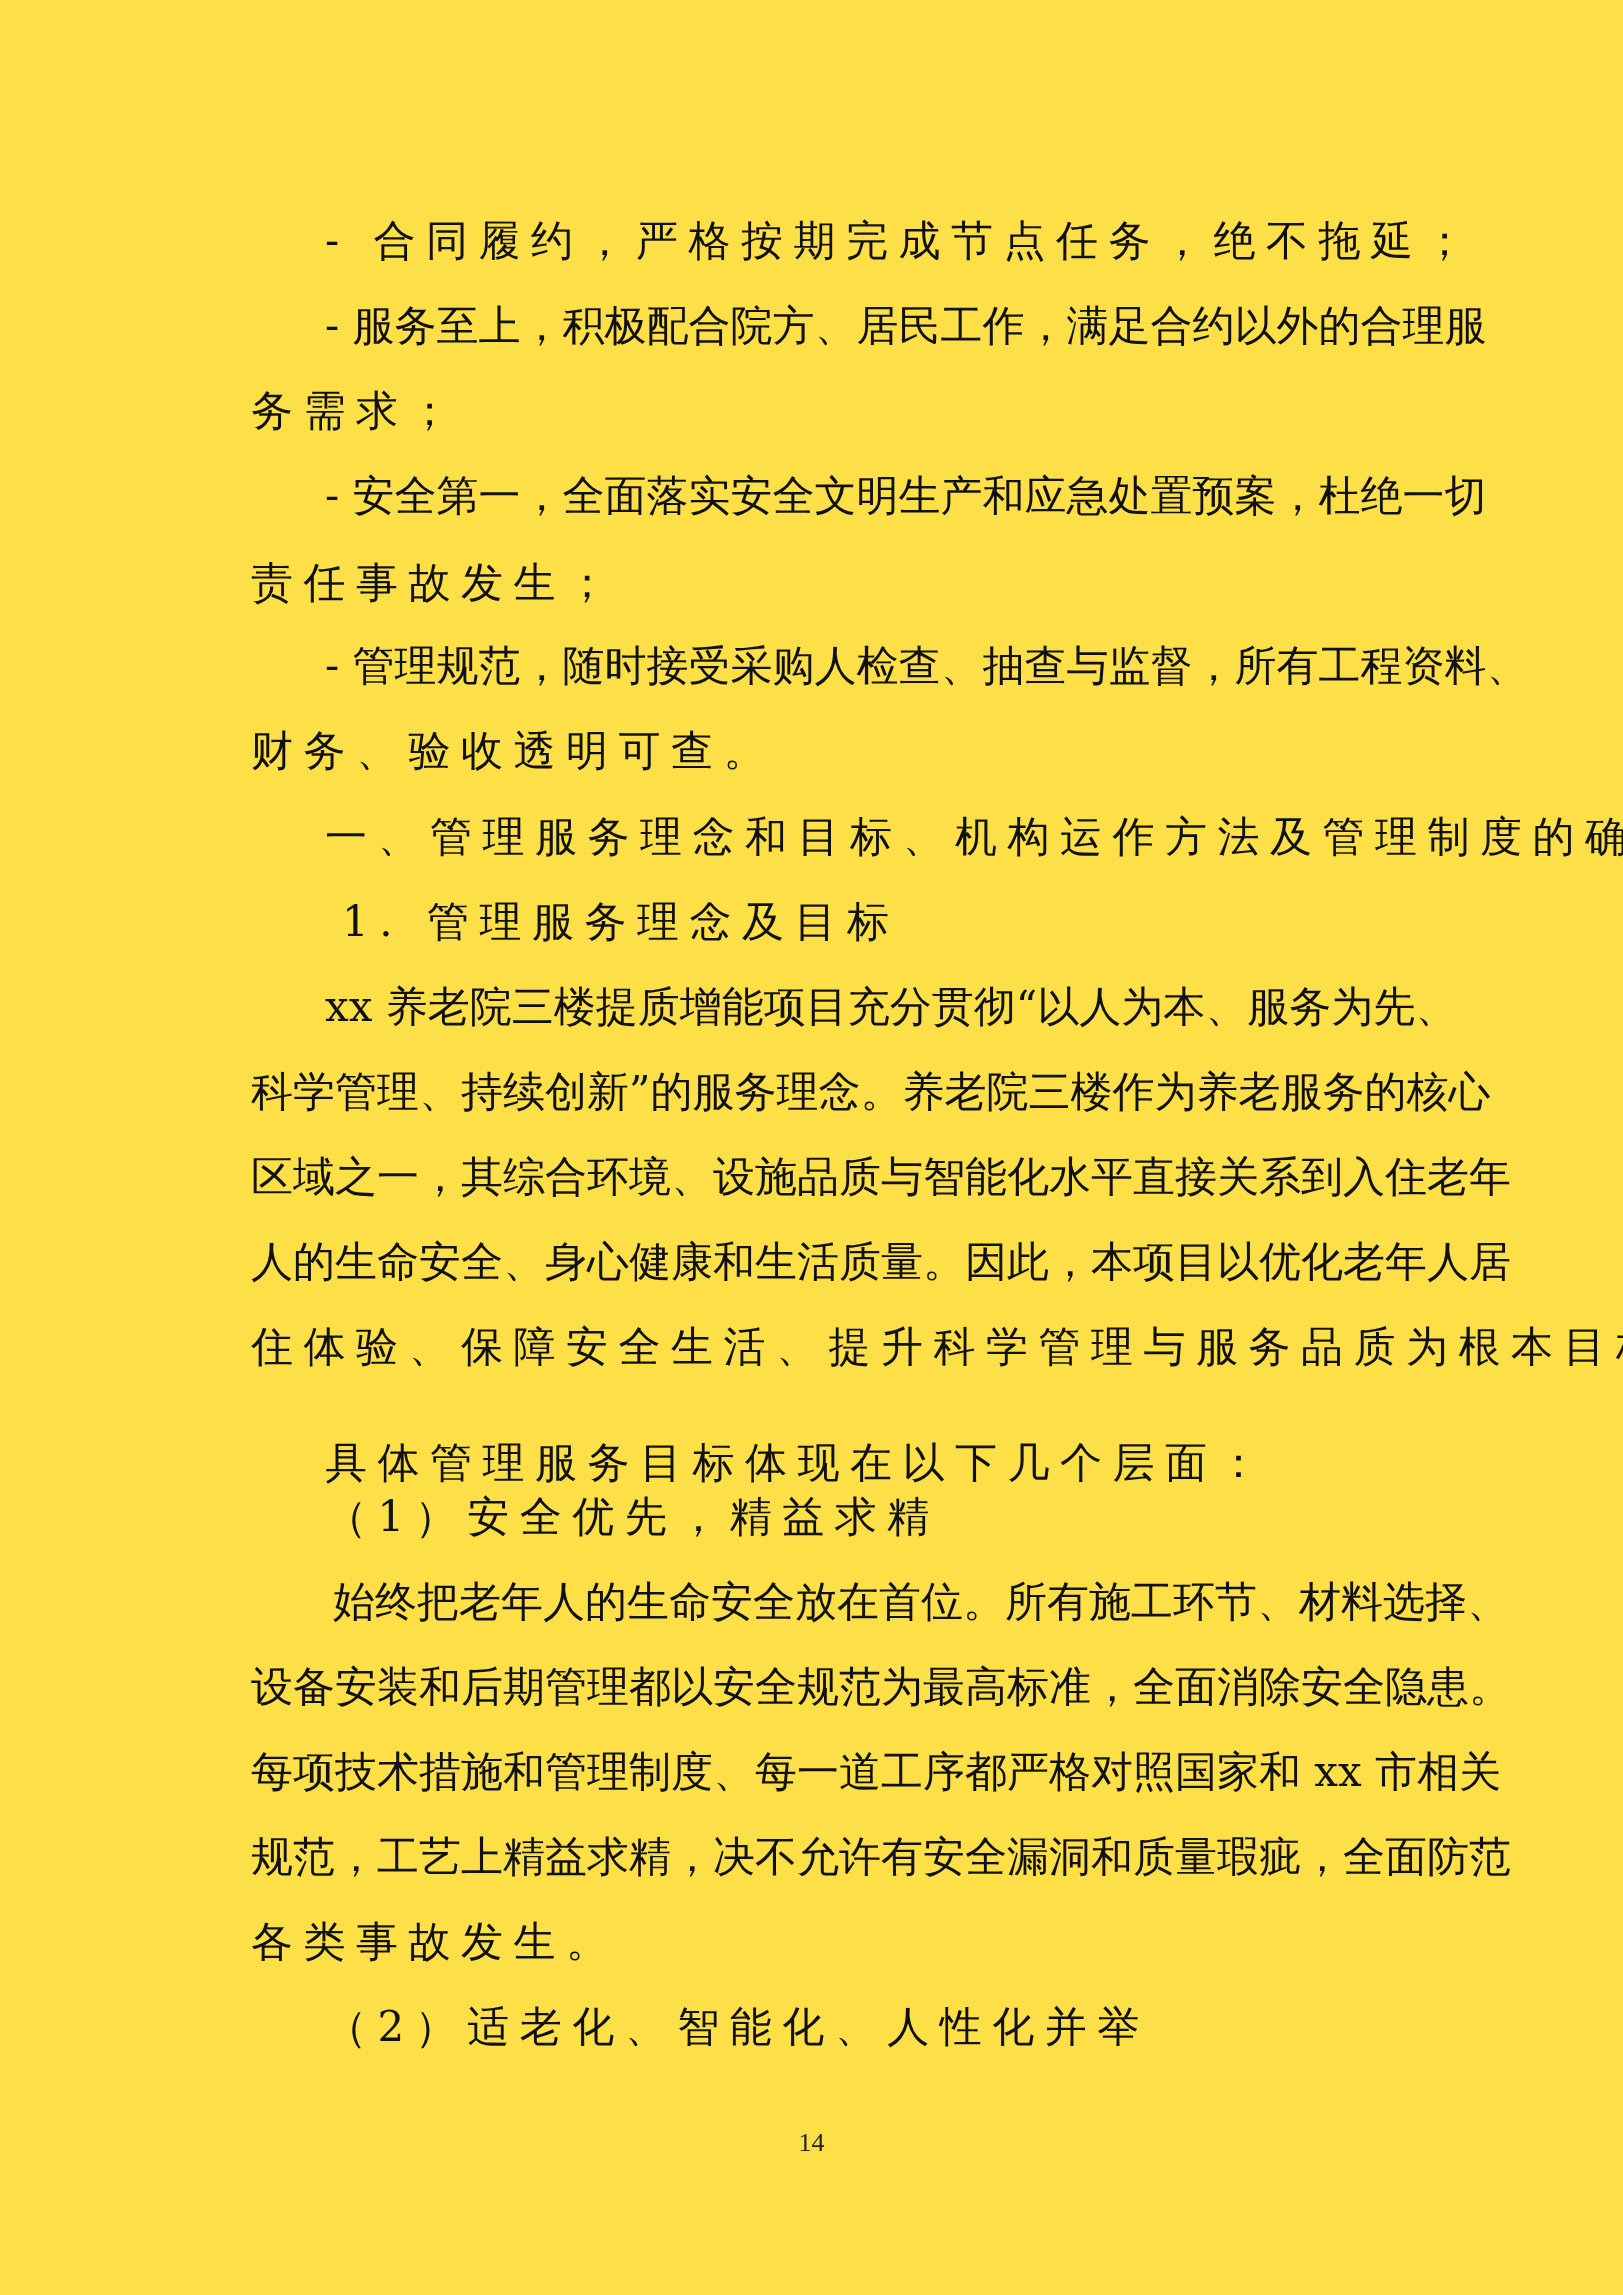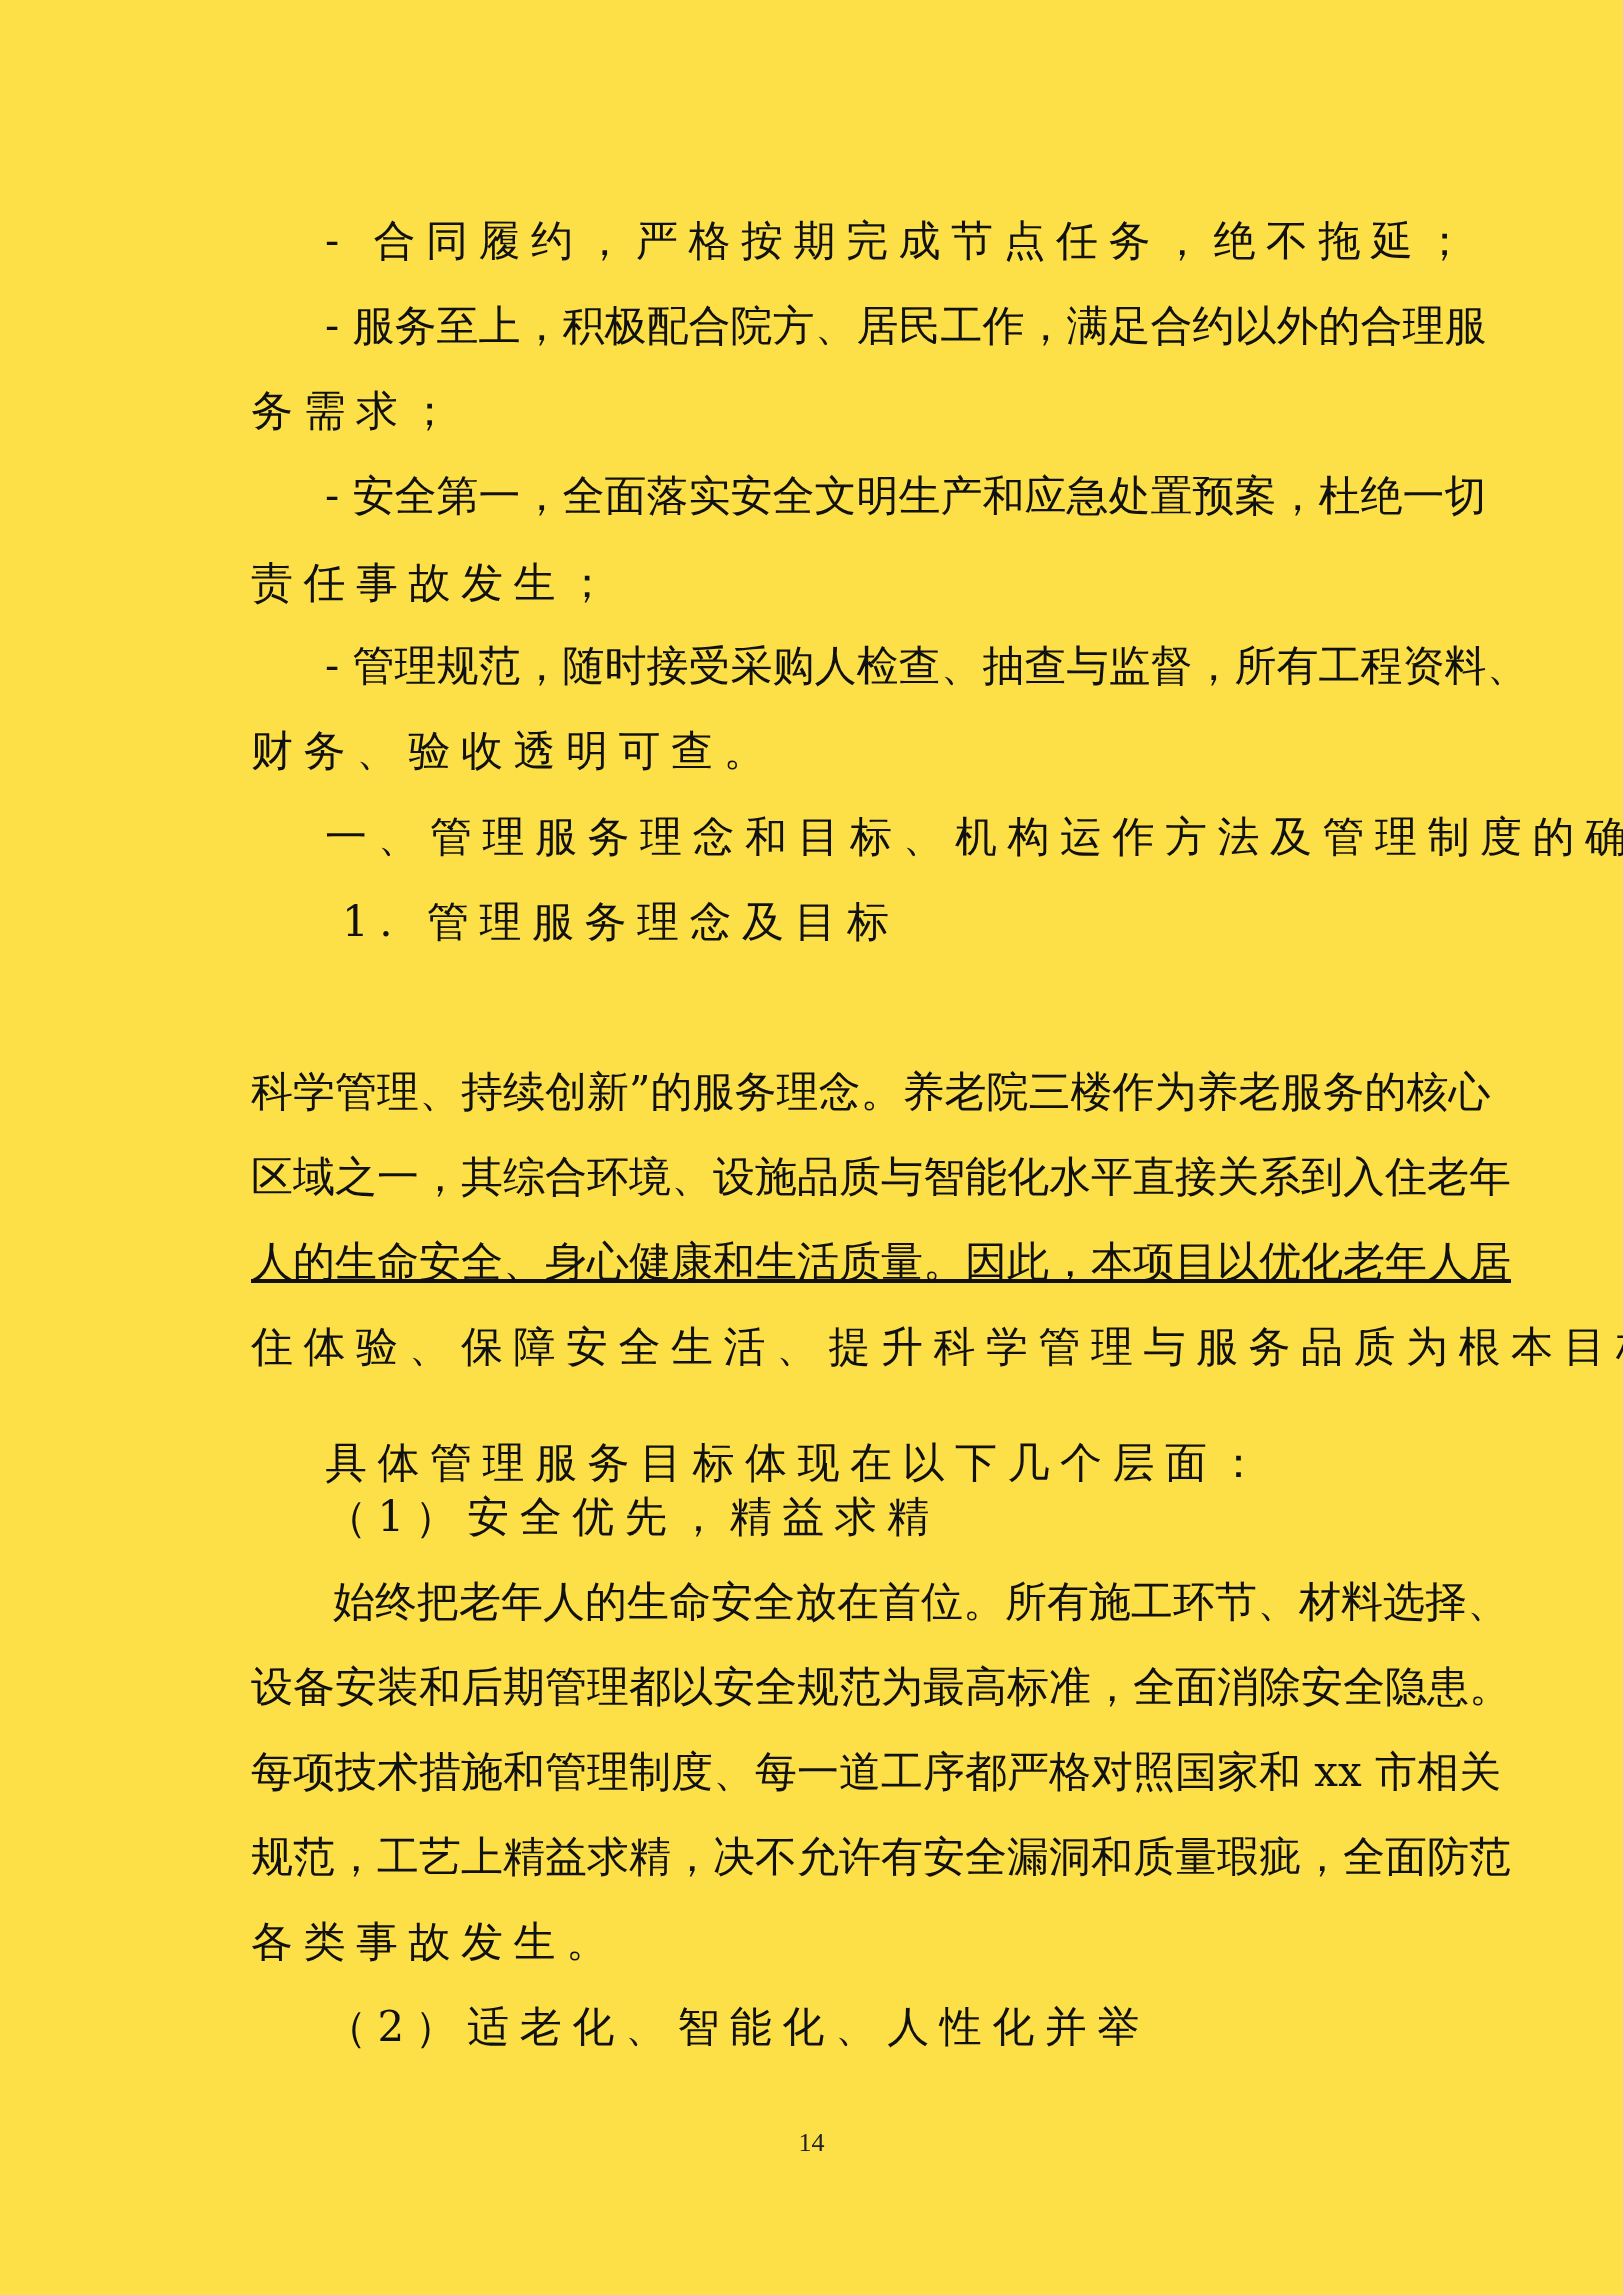--- a/index.html
+++ b/index.html
@@ -40,23 +40,24 @@
   <div class="line indent justify" style="top:293px;">- 服务至上，积极配合院方、居民工作，满足合约以外的合理服</div>
   <div class="line" style="top:378px;">务需求；</div>
   <div class="line indent justify" style="top:463px;">- 安全第一，全面落实安全文明生产和应急处置预案，杜绝一切</div>
   <div class="line" style="top:550px;">责任事故发生；</div>
   <div class="line indent justify" style="top:633px;">- 管理规范，随时接受采购人检查、抽查与监督，所有工程资料、</div>
   <div class="line" style="top:718px;">财务、验收透明可查。</div>
 
   <div class="line indent" style="top:804px;">一、管理服务理念和目标、机构运作方法及管理制度的确定</div>
   <div class="line heading-num" style="top:889px;">1. 管理服务理念及目标</div>
 
+  <div class="line indent justify" style="top:974px;">xx 养老院三楼提质增能项目充分贯彻“以人为本、服务为先、</div>
   <div class="line justify" style="top:1059px;">科学管理、持续创新”的服务理念。养老院三楼作为养老服务的核心</div>
   <div class="line justify" style="top:1144px;">区域之一，其综合环境、设施品质与智能化水平直接关系到入住老年</div>
-  <div class="line justify" style="top:1229px;text-decoration:underline;">人的生命安全、身心健康和生活质量。因此，本项目以优化老年人居</div>
+  <div class="line justify" style="top:1229px;">人的生命安全、身心健康和生活质量。因此，本项目以优化老年人居</div>
   <div class="line" style="top:1314px;">住体验、保障安全生活、提升科学管理与服务品质为根本目标。</div>
 
   <div class="line indent" style="top:1399px;margin-top:31px;">具体管理服务目标体现在以下几个层面：</div>
   <div class="line sub" style="top:1484px;">（1）安全优先，精益求精</div>
 
   <div class="line indent justify" style="top:1569px;margin-left:8px;">始终把老年人的生命安全放在首位。所有施工环节、材料选择、</div>
   <div class="line justify" style="top:1654px;">设备安装和后期管理都以安全规范为最高标准，全面消除安全隐患。</div>
   <div class="line justify" style="top:1739px;">每项技术措施和管理制度、每一道工序都严格对照国家和 xx 市相关</div>
   <div class="line justify" style="top:1824px;">规范，工艺上精益求精，决不允许有安全漏洞和质量瑕疵，全面防范</div>
   <div class="line" style="top:1909px;">各类事故发生。</div>

